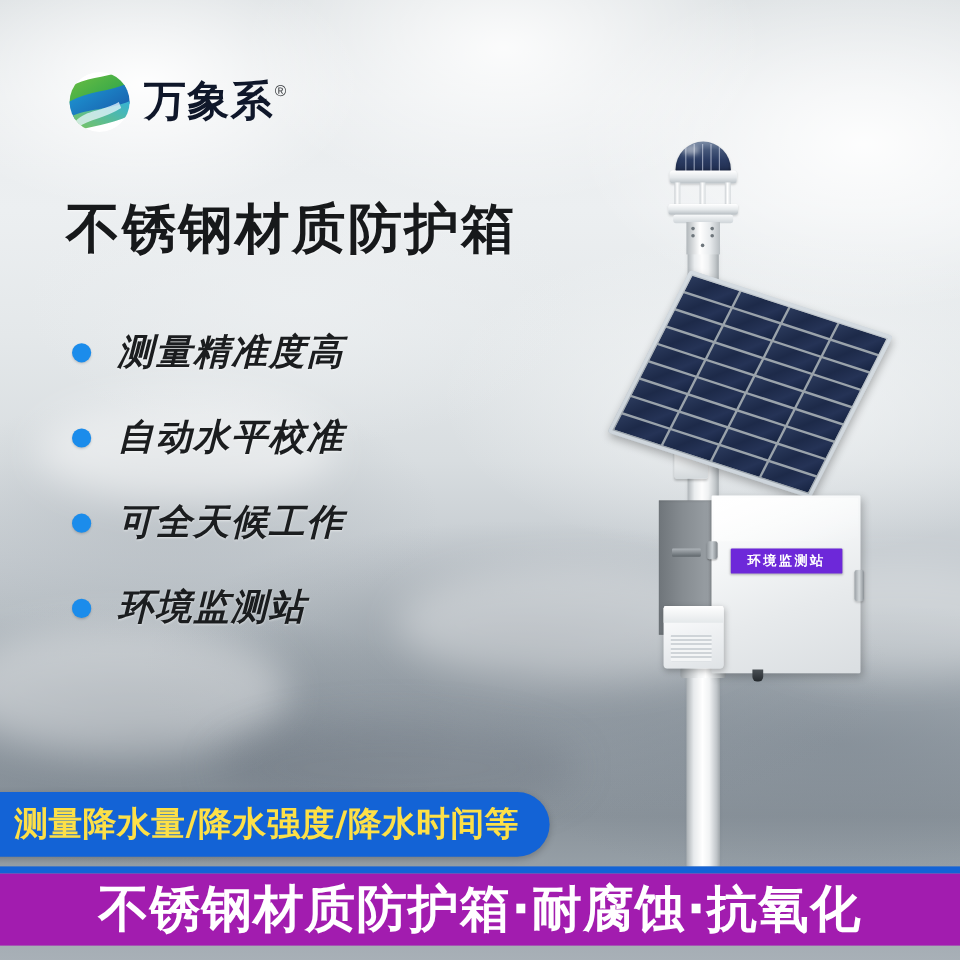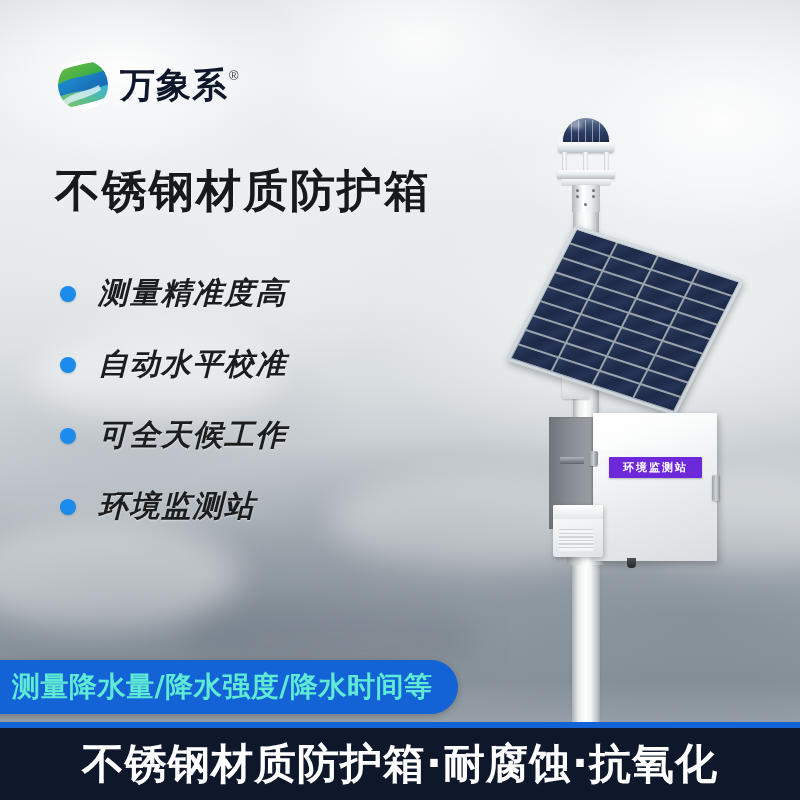--- a/index.html
+++ b/index.html
@@ -48,26 +48,26 @@
   .dot{width:16px;height:16px;border-radius:50%;background:#1b8ceb;flex:none;
     box-shadow:0 1px 2px rgba(0,0,0,.18);}
   .feat-label{margin-left:22px;font-size:30px;font-weight:bold;color:#1b1d1f;
     letter-spacing:1.5px;font-family:"DejaVu Sans","Liberation Sans",sans-serif;
     text-shadow:0 1px 2px rgba(255,255,255,.5);}
 
   
   .pill{position:absolute;left:-18px;top:660px;height:54px;padding:0 26px 0 30px;
     display:flex;align-items:center;background:#1363d6;border-radius:0 27px 27px 0;
     box-shadow:0 2px 6px rgba(0,0,0,.22);}
-  .pill-text{color:#5eead4;font-size:28px;font-weight:bold;letter-spacing:.5px;
+  .pill-text{color:#fde047;font-size:28px;font-weight:bold;letter-spacing:.5px;
     font-family:"DejaVu Sans","Liberation Sans",sans-serif;white-space:nowrap;}
 
   
   .bottom-accent{position:absolute;left:0;right:0;top:722px;height:6px;background:#1363d6;}
-  .bottom-bar{position:absolute;left:0;right:0;top:728px;height:72px;background:#0f172a;
+  .bottom-bar{position:absolute;left:0;right:0;top:728px;height:60px;background:#a21caf;
     display:flex;align-items:center;justify-content:center;}
   .bottom-text{color:#fff;font-size:42px;font-weight:bold;letter-spacing:1px;
     font-family:"DejaVu Sans","Liberation Sans",sans-serif;white-space:nowrap;}
 
   
   .pole{position:absolute;left:573px;top:205px;width:26px;height:517px;
     background:linear-gradient(90deg,#aeb4b8 0%,#e9ecee 22%,#fdfdfd 46%,#eff1f2 66%,#c3c8cb 88%,#a3a9ad 100%);
     box-shadow:0 0 4px rgba(0,0,0,.10);}
   .pole-lower{position:absolute;left:572px;top:560px;width:28px;height:162px;
     background:linear-gradient(90deg,#a9afb3 0%,#e7eaec 22%,#ffffff 48%,#f1f3f4 68%,#c0c5c9 90%,#9fa5a9 100%);}

